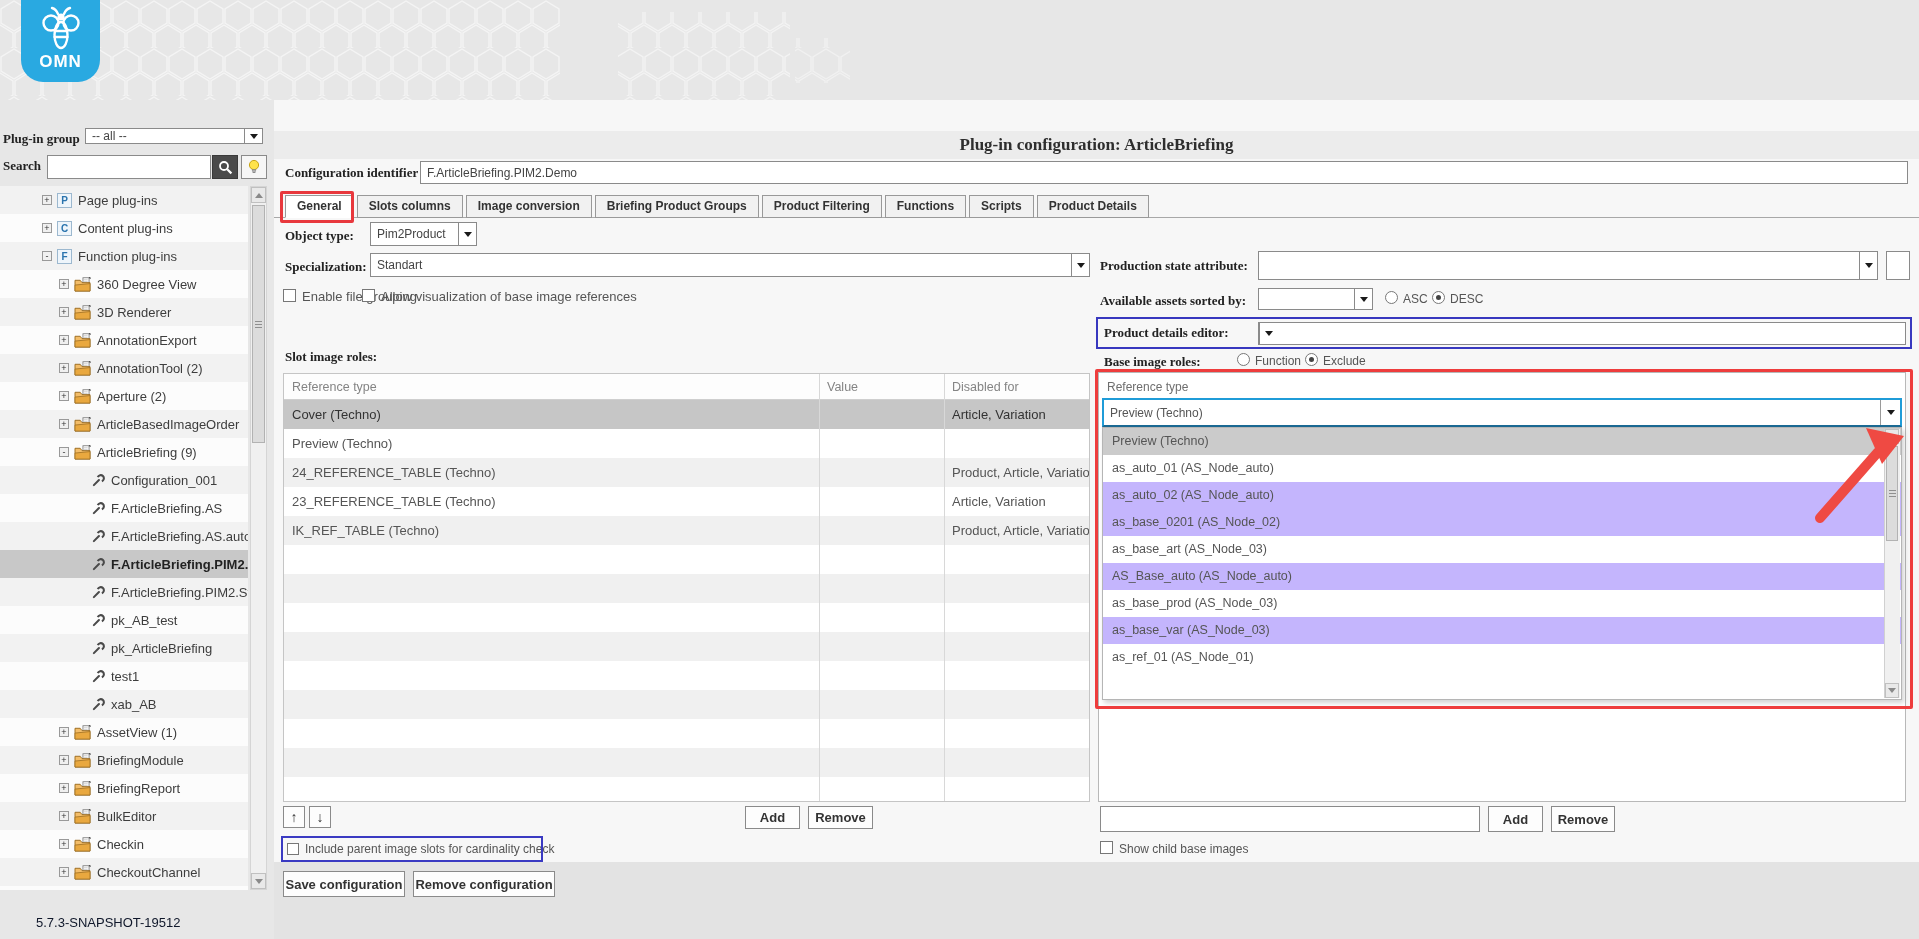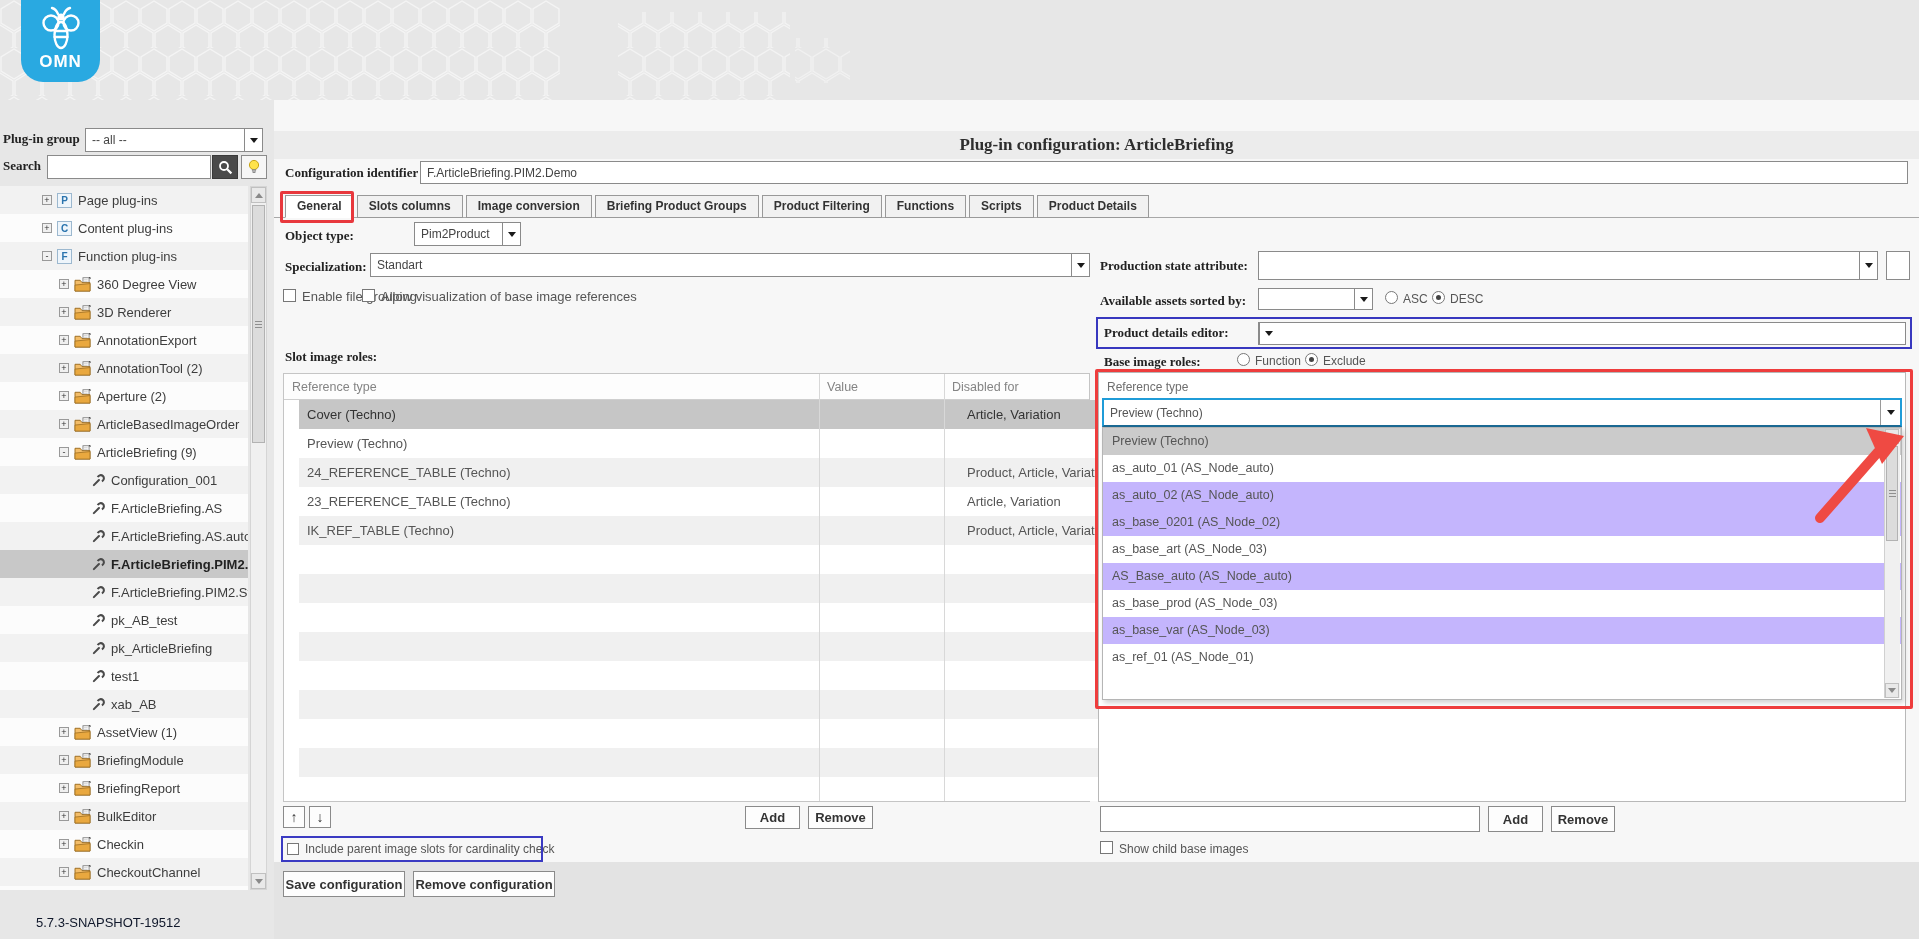--- a/index.html
+++ b/index.html
@@ -25,21 +25,21 @@
          display:flex; align-items:center; justify-content:center; cursor:pointer; font-family:"Liberation Sans",sans-serif; }
   .cb { position:absolute; width:13px; height:13px; background:#fff; border:1px solid #777; }
   .cb-lbl { position:absolute; font-size:13px; color:#555; white-space:nowrap; }
   .radio { position:absolute; width:13px; height:13px; border:1px solid #777; border-radius:50%; background:#fff; }
   .radio.checked::after { content:""; position:absolute; left:3px; top:3px; width:5px; height:5px; border-radius:50%; background:#444; }
   .r-lbl { position:absolute; font-size:12px; color:#555; white-space:nowrap; }
 
   
   .sidebar { position:absolute; left:0; top:100px; width:270px; height:839px; }
   .pg-lbl { left:3px; top:31px; }
-  .pg-select { left:85px; top:28px; width:178px; height:24px;gap:12px; }
+  .pg-select { left:85px; top:28px; width:178px; height:16px;gap:12px; }
   .search-lbl { left:3px; top:58px; }
   .search-input { left:47px; top:55px; width:164px; height:24px; }
   .search-btn { left:212px; top:55px; width:26px; height:24px; background:#4a4a4a; border-color:#3a3a3a; }
   .hint-btn { left:241px; top:55px; width:26px; height:24px; background:#f6f6f6; }
 
   .tree { position:absolute; left:0; top:86px; width:248px; height:704px; background:#fcfcfc; overflow:hidden; }
   .trow { height:28px; display:flex; align-items:center; cursor:pointer; }
   .trow:nth-child(odd) { background:#f2f2f2; }
   .trow:nth-child(even) { background:#fcfcfc; }
   .trow.selected { background:#c8c8c8; }
@@ -79,33 +79,33 @@
   .tabs { position:absolute; left:11px; top:95px; height:23px; display:flex; gap:3px; z-index:2; }
   .tab { background:#f1f1f1; border:1px solid #999; padding:0 11px; font-size:12px; font-weight:bold; color:#333;
          line-height:21px; cursor:pointer; white-space:nowrap; }
   .tab.active { background:#fff; border-bottom-color:#fff; position:relative; z-index:3; }
   .tab-underline { position:absolute; left:0; top:117px; width:1645px; border-top:1px solid #a8a8a8; z-index:1; }
   .tab-annotation { position:absolute; left:6px; top:91px; width:74px; height:32px; border:3px solid #e8383d;
                     border-radius:2px; z-index:4; pointer-events:none; }
 
   
   .ot-lbl { left:11px; top:128px; }
-  .ot-select { left:96px; top:122px; width:107px; height:24px;margin-left:44px; }
+  .ot-select { left:96px; top:122px; width:107px; height:24px; }
   .sp-lbl { left:11px; top:159px; }
   .sp-select { left:96px; top:153px; width:720px; height:24px;text-align:center; }
   .cb1 { left:9px; top:189px; }   .cb1-lbl { left:28px; top:189px; }
   .cb2 { left:88px; top:189px; }  .cb2-lbl { left:107px; top:189px; }
   .sir-lbl { left:11px; top:249px; }
 
   .slot-table { position:absolute; left:9px; top:273px; width:807px; height:429px; border:1px solid #c5c5c5; background:#fff; }
   .thead { display:grid; grid-template-columns:535px 125px 145px; height:26px; background:#fdfdfd;
            border-bottom:1px solid #cfcfcf; font-size:12.5px; color:#848484; align-items:center; }
   .thead span { padding-left:8px; }
   .rows { position:absolute; left:0; top:26px; width:805px; height:401px;
-          background:repeating-linear-gradient(180deg,#f0f0f0 0 29px,#ffffff 29px 58px);margin-left:15px; }
+          background:repeating-linear-gradient(180deg,#f0f0f0 0 29px,#ffffff 29px 58px); }
   .trow2 { display:grid; grid-template-columns:535px 125px 145px; height:29px; align-items:center;
            font-size:13px; color:#555; cursor:pointer; }
   .trow2 span { padding-left:8px; white-space:nowrap; overflow:hidden; }
   .trow2.selected { background:#c6c6c6; color:#333; }
   .colline { position:absolute; top:0; width:1px; height:427px; background:#d8d8d8; pointer-events:none; }
   .l1 { left:535px; } .l2 { left:660px; }
 
   .mv-up { left:9px; top:706px; width:22px; height:22px; font-size:14px; font-weight:bold; }
   .mv-dn { left:35px; top:706px; width:22px; height:22px; font-size:14px; font-weight:bold; }
   .add-l { left:471px; top:706px; width:55px; height:23px; }

